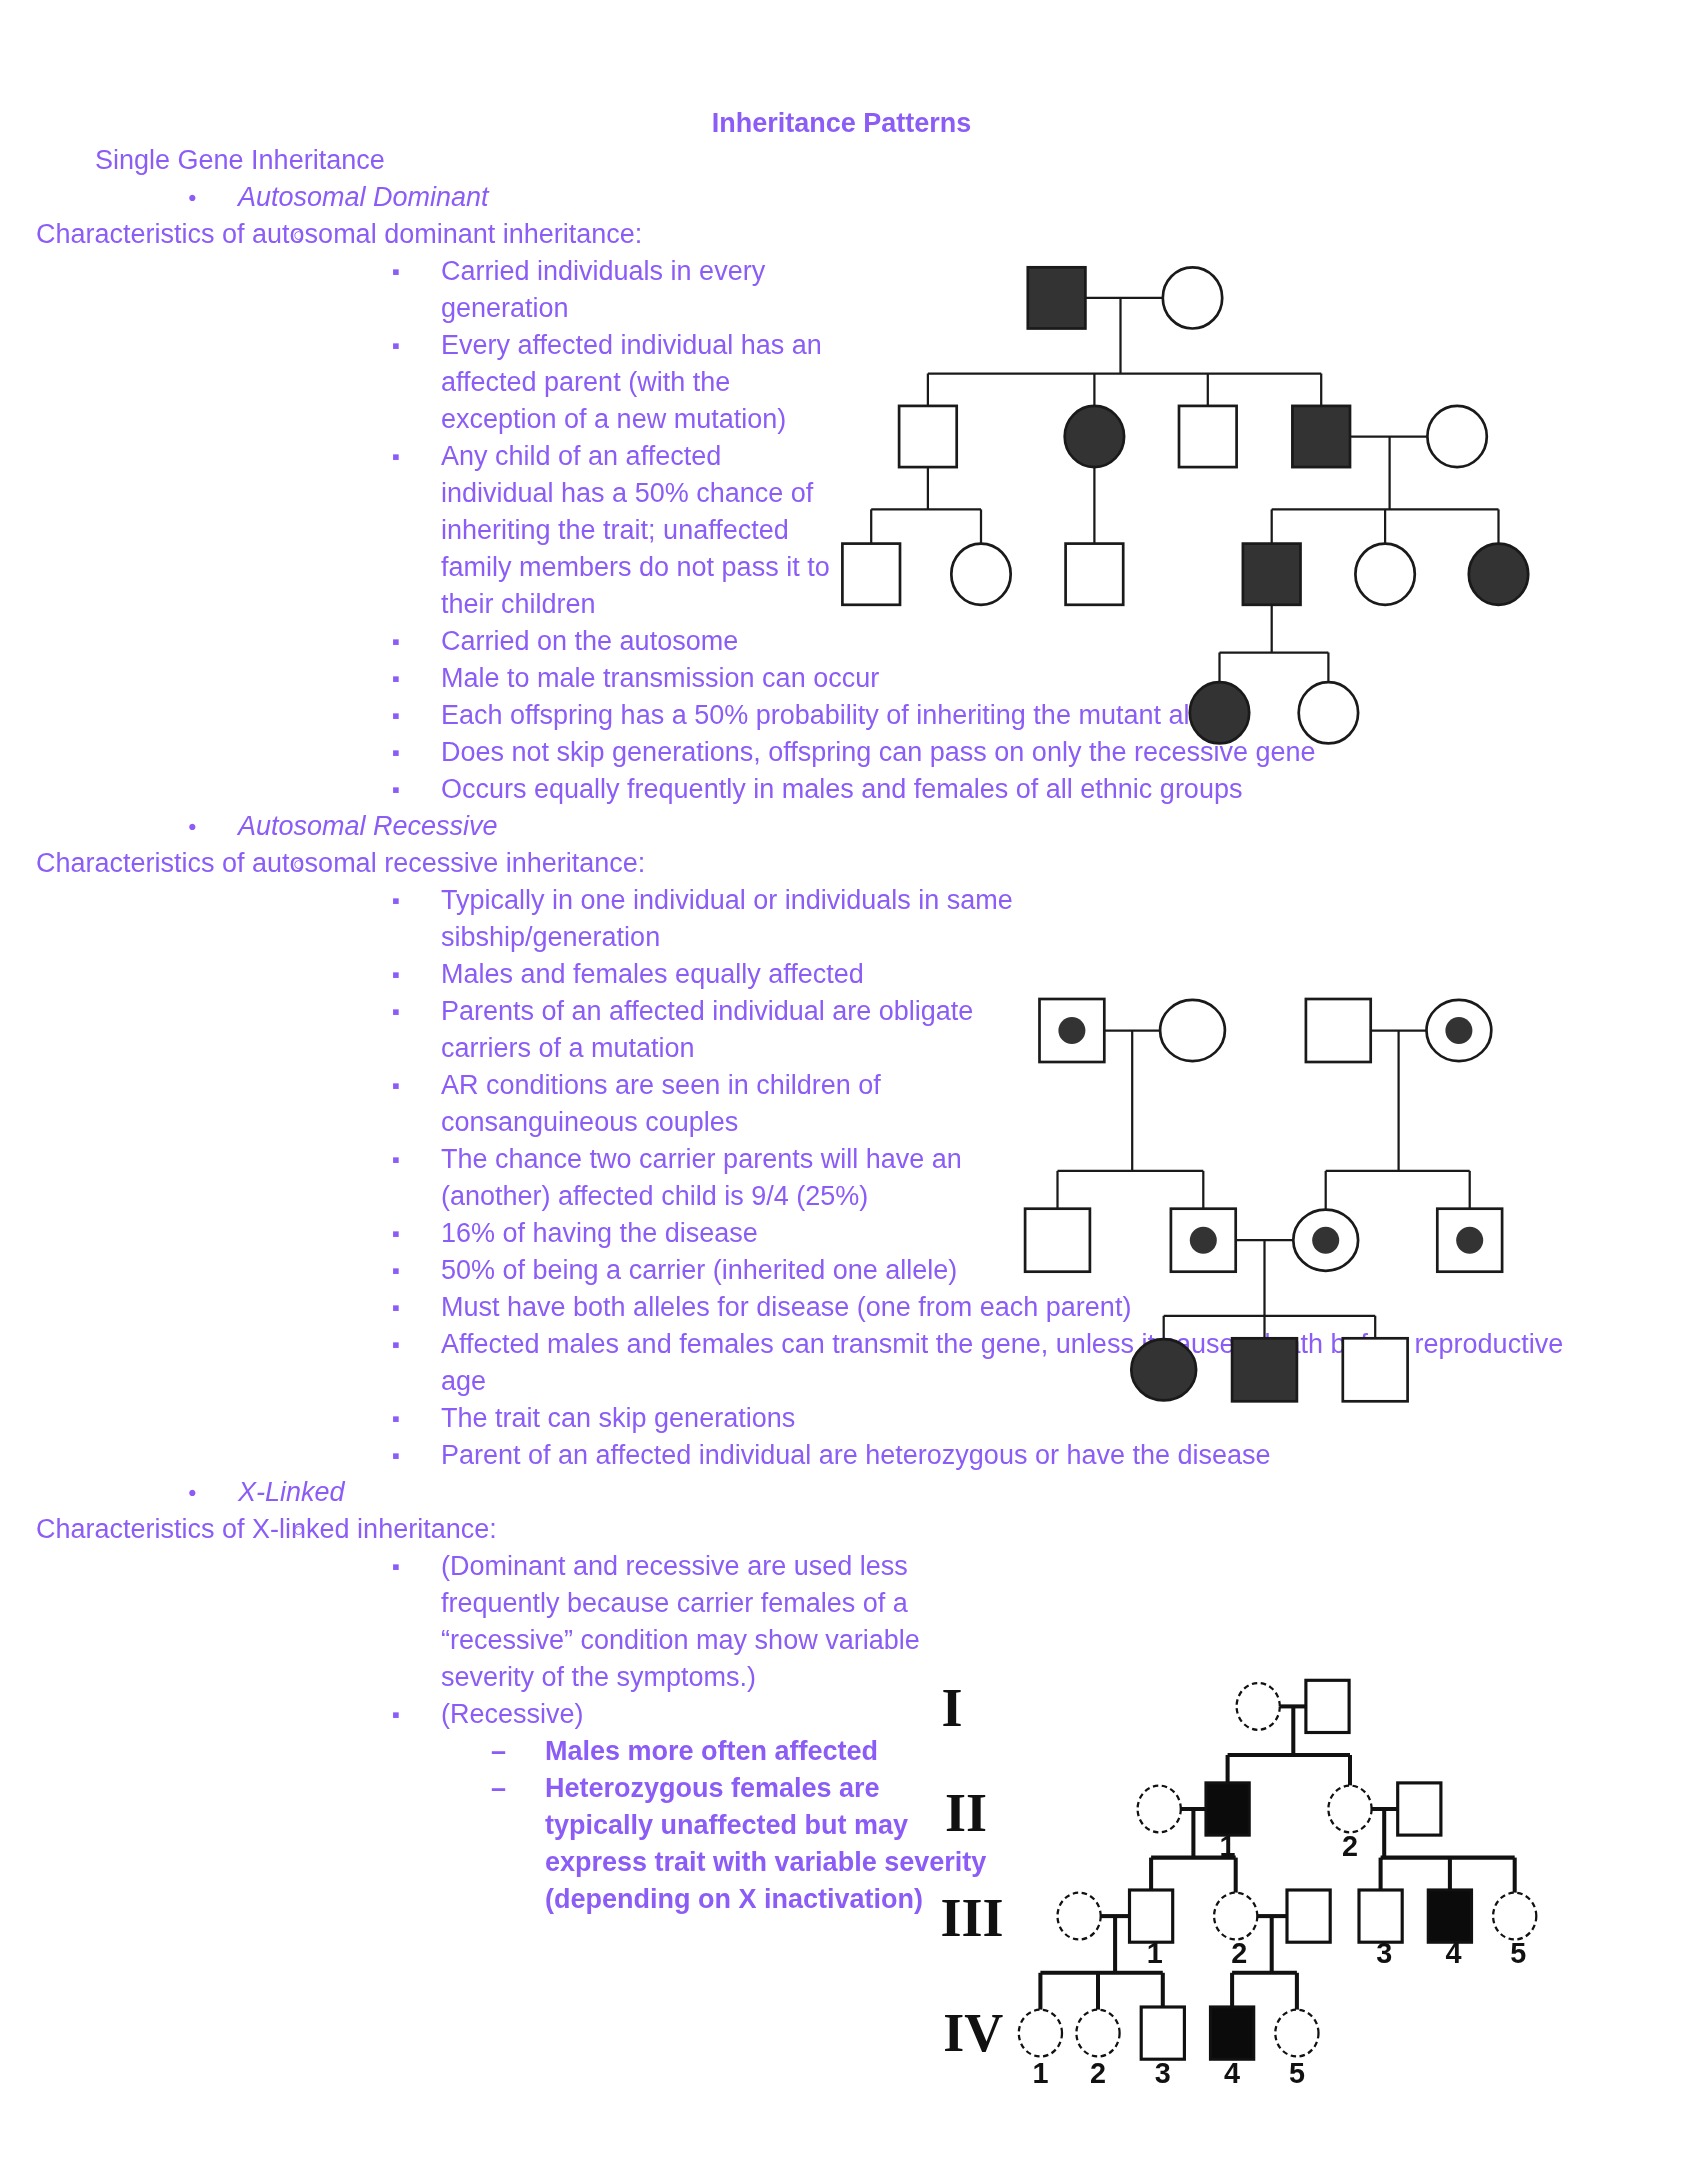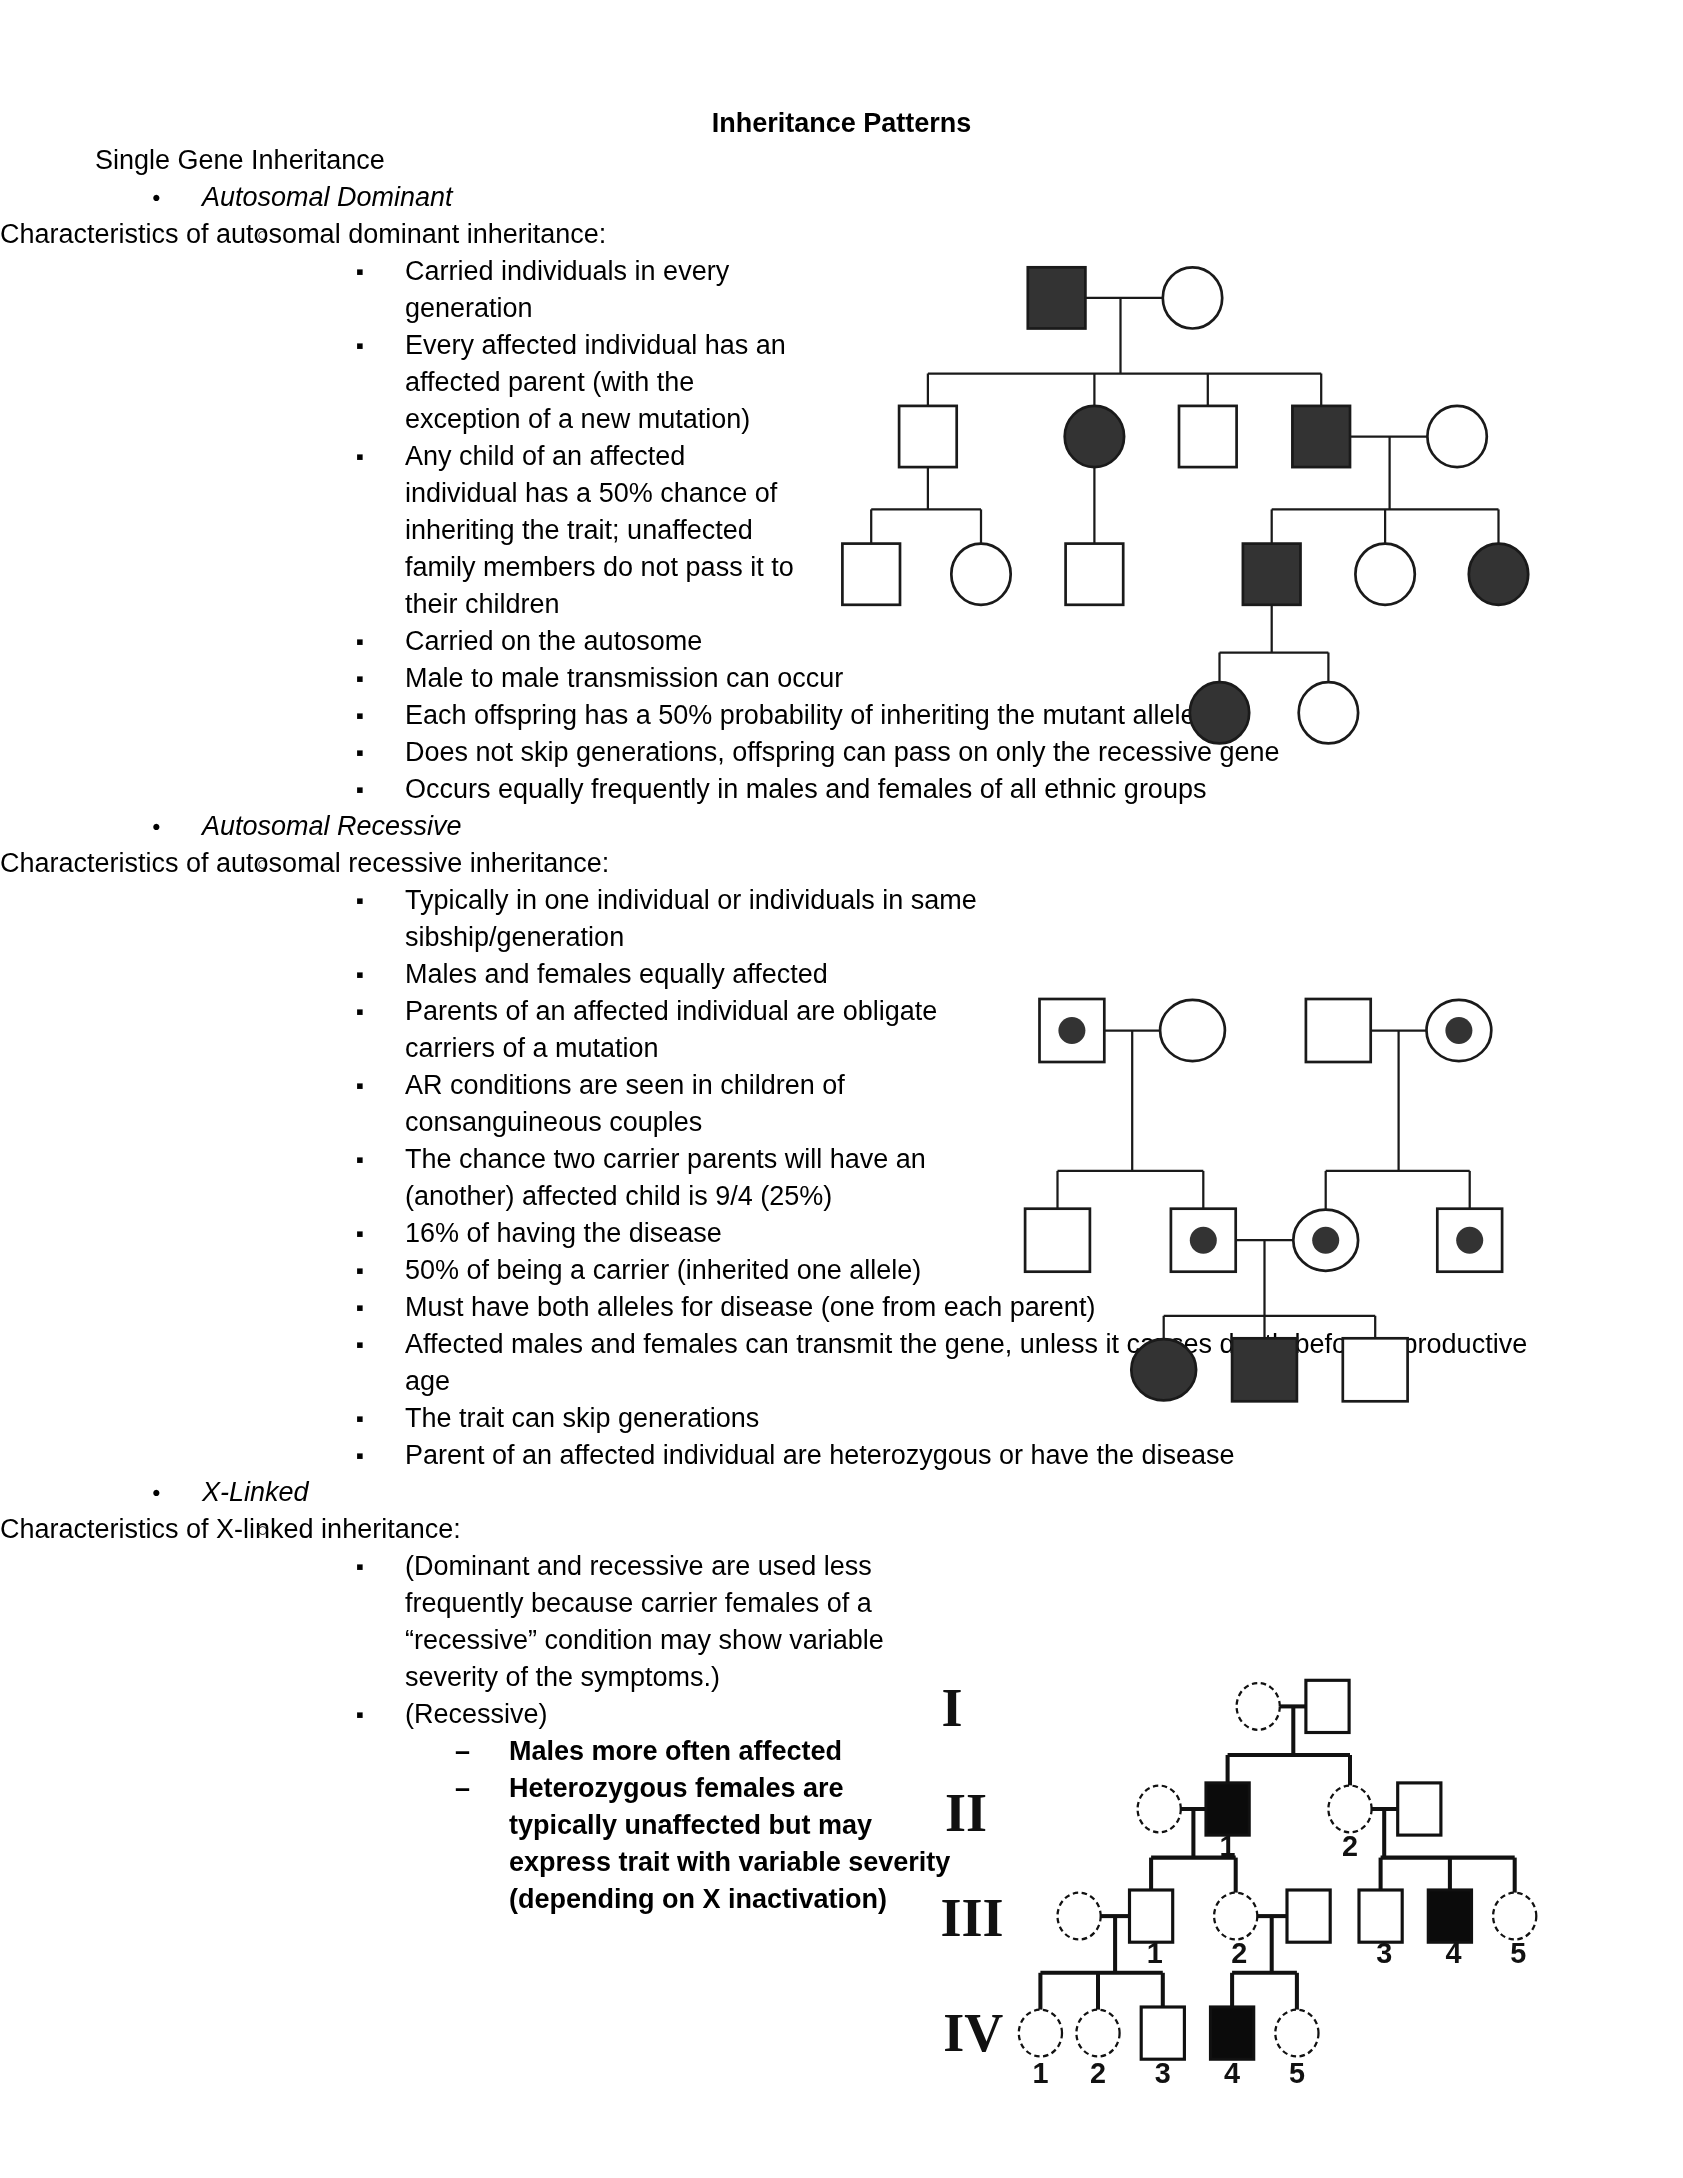--- a/index.html
+++ b/index.html
@@ -1,26 +1,26 @@
 <!DOCTYPE html>
 <html style="font-size:14.4px"><head>
 <meta charset="utf-8">
 <style>
   html,body { margin:0; padding:0; background:#e8e8e8; }
   .page {
     position:relative; width:1683px; height:2178px;
-    background:#ffffff; color:#000000;
+    background:#ffffff; color:#8b5cf6;
     font-family:"Liberation Sans", sans-serif;
     font-size:27px; line-height:37px;
     overflow:hidden;
   }
   .content { padding-top:105px; }
   .doc-title { text-align:center; font-weight:bold; }
   .doc-heading { padding-left:95px; font-weight:normal; }
-  .li { position:relative; white-space:pre-line; }
+  .li { position:relative; white-space:pre-line;margin-left:36px; }
   .l1 { padding-left:202px; font-style:italic; }
   .l1::before { content:"●"; position:absolute; left:152px; top:0; font-size:14.4px; font-style:normal; }
   .l2 { }
   .l2::before { content:"○"; position:absolute; left:257px; top:0; font-size:19px; }
   .l3 { padding-left:405px; }
   .l3::before { content:"▪"; position:absolute; left:356px; top:0; font-size:22.5px; }
   .l4 { padding-left:509px;font-weight:bold; }
   .l4::before { content:"–"; position:absolute; left:455px; top:0; }
   .pedigree { position:absolute; }
   .ped-dominant  { left:792px;  top:243px;  }

